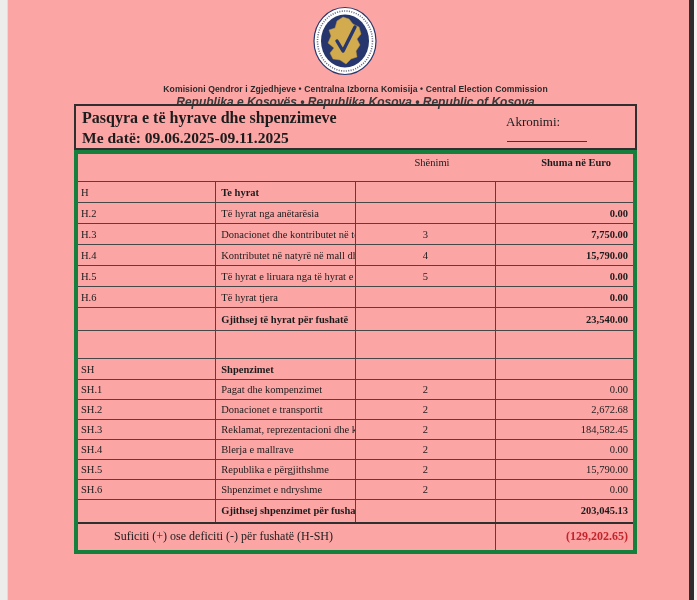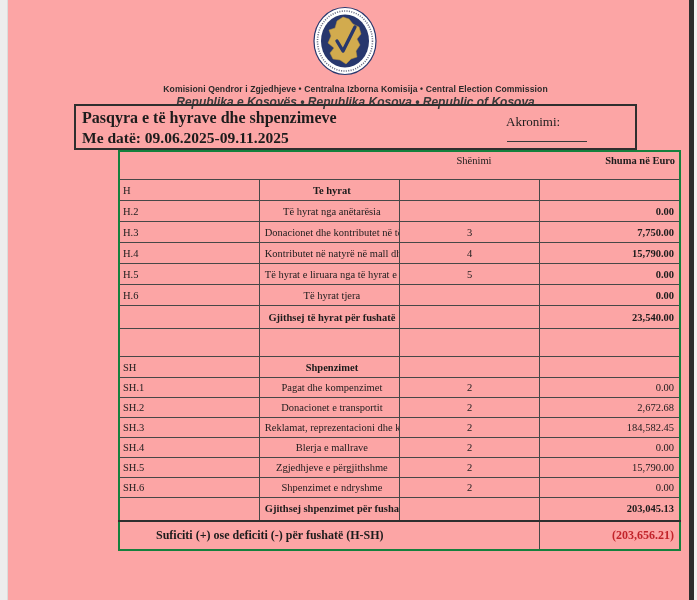--- a/index.html
+++ b/index.html
@@ -19,36 +19,36 @@
   
   .doc{position:absolute;left:74px;top:104px;width:563px;border-radius:28px;}
   .title-box{position:relative;border:2px solid #2f2f2f;height:40px;padding:2px 0 0 6px;box-sizing:content-box;}
   .title-main{font-size:16px;font-weight:bold;line-height:20px;}
   .title-date{font-size:15.5px;font-weight:bold;line-height:20px;}
   .acronym{position:absolute;left:430px;top:8px;font-size:13px;}
   .acronym-line{display:inline-block;width:80px;border-bottom:1px solid #3a3a3a;height:9px;margin-left:1px;}
 
   table.fin{border-collapse:collapse;width:563px;table-layout:fixed;}
   table.fin td{border:1px solid #474747;font-size:10.5px;overflow:hidden;white-space:nowrap;}
-  table.fin{border:2px solid #15803d;margin-left:44px;}
+  table.fin{border:4px solid #15803d;}
   td.code{width:39px;padding:0 0 0 3px;}
-  td.desc{width:294px;padding:0 0 0 5px;text-align:center;}
+  td.desc{width:294px;padding:0 0 0 5px;}
   td.note{width:35px;text-align:center;padding:0;}
   td.amt{width:184px;text-align:right;padding:0 5px 0 0;}
   .b{font-weight:bold;}
   tr.hdr td{border-left:none;border-right:none;height:25px;position:relative;}
   .note-hdr{position:absolute;left:328px;top:3px;width:52px;text-align:center;font-size:10.5px;}
-  .amt-hdr{position:absolute;right:4px;top:3px;font-size:10.5px;font-weight:bold;}
+  .amt-hdr{position:absolute;right:22px;top:3px;font-size:10.5px;font-weight:bold;}
   tr.rH{height:21px;}
   tr.rS{height:20px;}
   tr.rTot{height:23px;}
   tr.rBlank{height:28px;}
   tr.rFin{height:29px;}
   tr.rFin td{border-top:2px solid #2f2f2f;font-size:12px;}
-  td.suf-label{padding-left:36px;font-weight:bold;}
+  td.suf-label{padding-left:36px;font-weight:normal;}
   .deficit{color:#c2242b;font-weight:bold;font-size:12px;}
 </style>
 </head>
 <body>
 
 <div class="stage">
   <div class="scan-edge-left"></div>
 
   <svg class="logo" width="64" height="70" viewBox="0 0 64 70">
     <ellipse cx="32" cy="35" rx="31" ry="33.5" fill="#ffffff" stroke="#27376d" stroke-width="1.2"></ellipse>
@@ -155,39 +155,39 @@
         <td class="amt">184,582.45</td>
       </tr>
       <tr class="rS">
         <td class="code">SH.4</td>
         <td class="desc">Blerja e mallrave</td>
         <td class="note">2</td>
         <td class="amt">0.00</td>
       </tr>
       <tr class="rS">
         <td class="code">SH.5</td>
-        <td class="desc">Zgjedhjeve e përgjithshme</td>
+        <td class="desc">Republika e përgjithshme</td>
         <td class="note">2</td>
         <td class="amt">15,790.00</td>
       </tr>
       <tr class="rS">
         <td class="code">SH.6</td>
         <td class="desc">Shpenzimet e ndryshme</td>
         <td class="note">2</td>
         <td class="amt">0.00</td>
       </tr>
       <tr class="rTot">
         <td class="code"></td>
         <td class="desc b">Gjithsej shpenzimet për fushatë</td>
         <td class="note"></td>
         <td class="amt b">203,045.13</td>
       </tr>
       <tr class="rFin">
         <td class="suf-label" colspan="3">Suficiti (+) ose deficiti (-) për fushatë (H-SH)</td>
-        <td class="amt deficit">(203,656.21)</td>
+        <td class="amt deficit">(129,202.65)</td>
       </tr>
     </tbody>
       </table>
   </div>
 
   <div class="scan-edge-right"></div>
   <div class="scan-edge-right-outer"></div>
 </div>
 
 </body></html>

